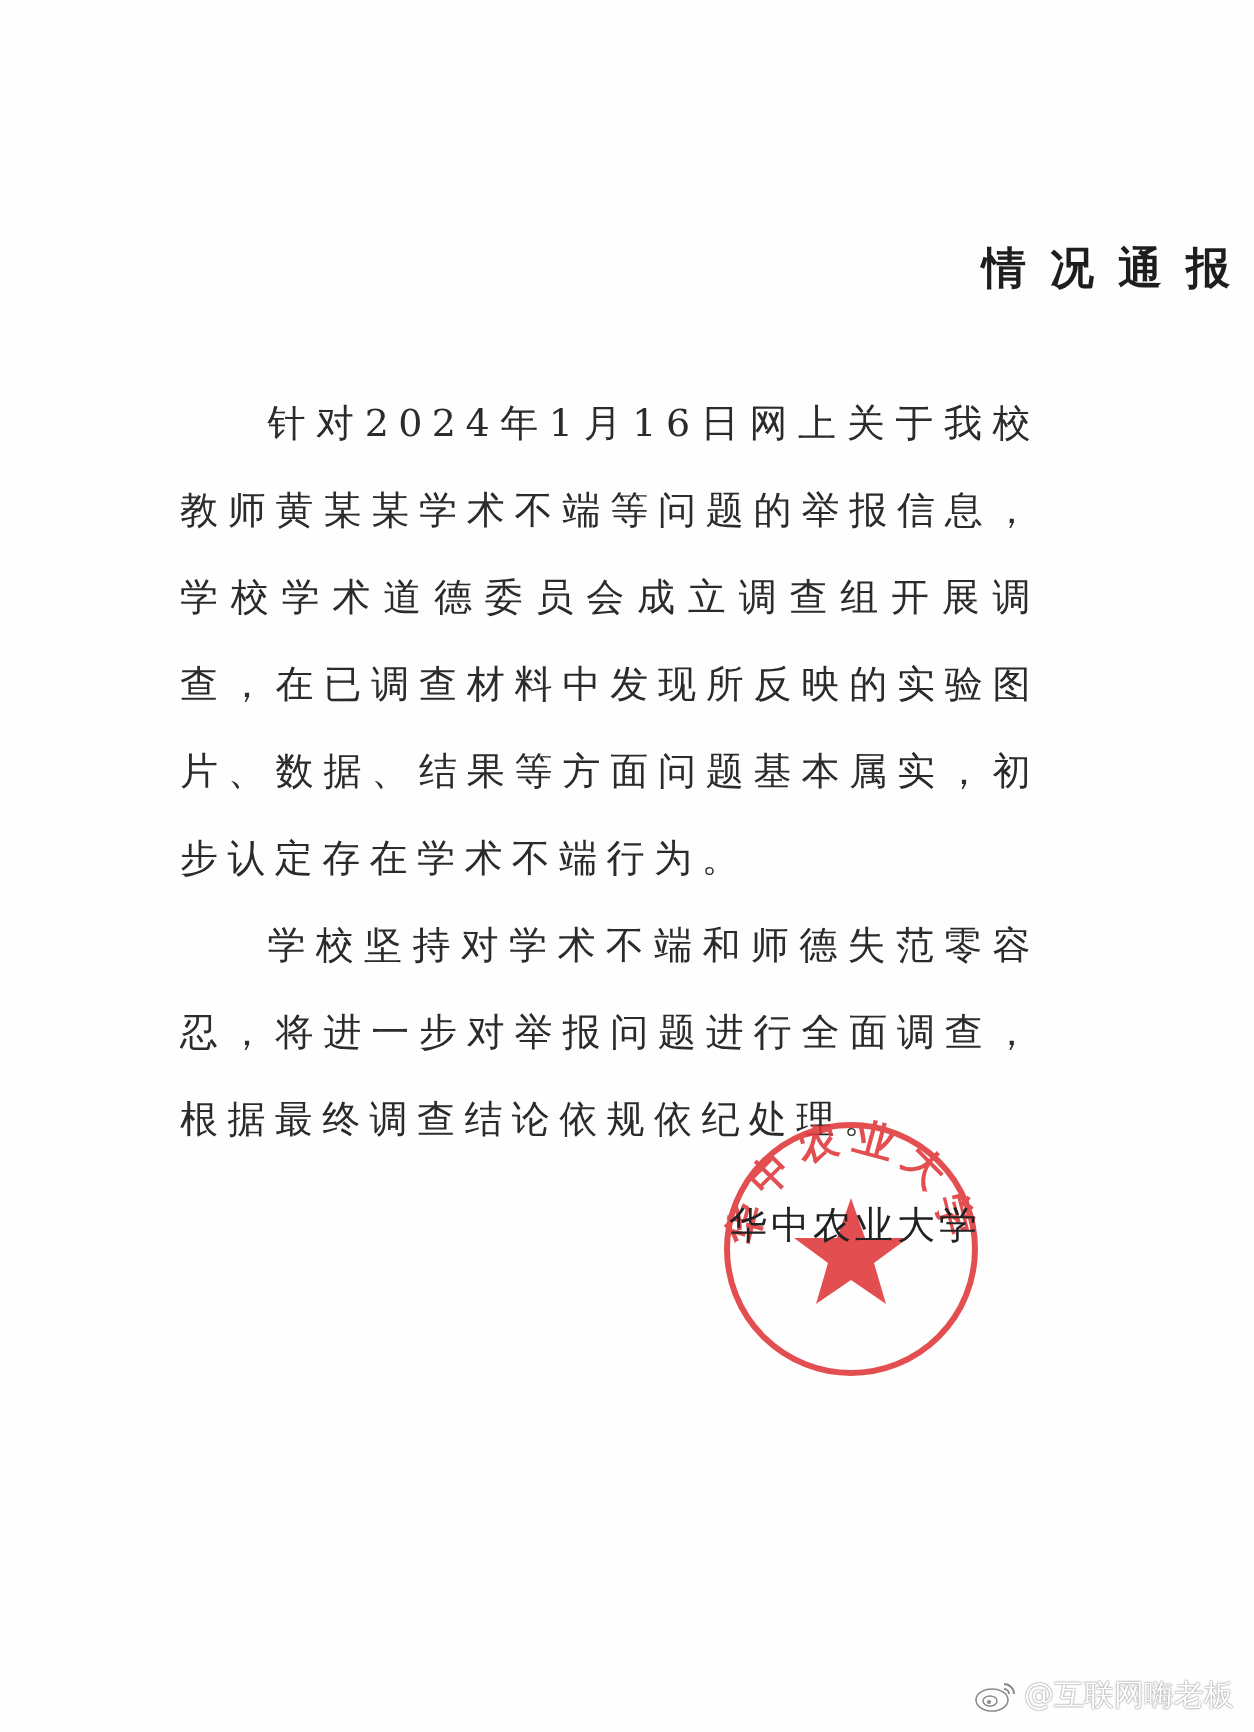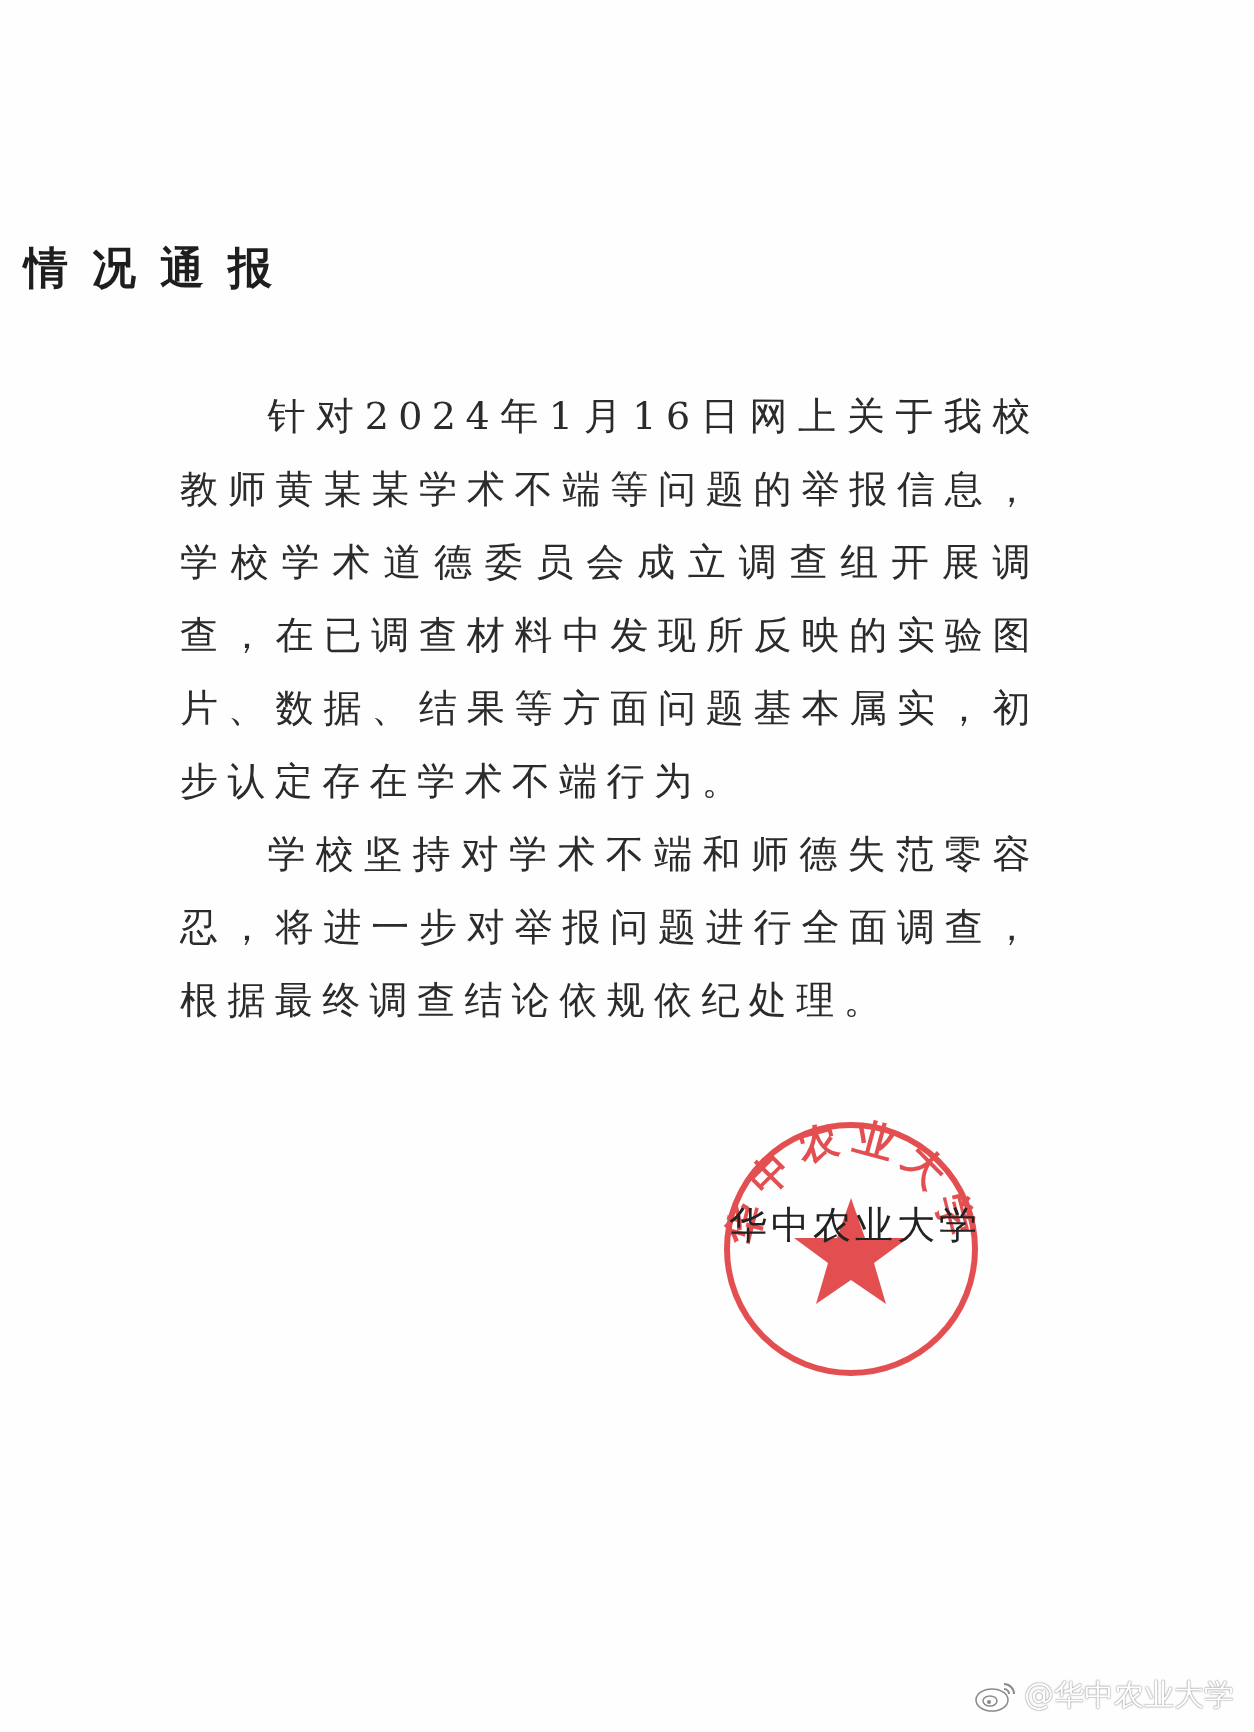--- a/index.html
+++ b/index.html
@@ -1,23 +1,23 @@
 <!DOCTYPE html>
 <html><head>
 <meta charset="utf-8">
 <style>
   html, body { margin: 0; padding: 0; background: #ffffff; }
   body { width: 1254px; height: 1732px; position: relative; overflow: hidden;
          font-family: "DejaVu Serif", "Liberation Serif", serif; color: #2a2a2a; }
   .page { position: absolute; inset: 0; background: #fefefe; }
-  .title { position: absolute; left: 0; width: 1254px; top: 238px; text-align: left;
+  .title { position: absolute; left: 0; width: 1254px; top: 238px; text-align: right;
            font-size: 44px; font-weight: bold; letter-spacing: 24px; color: #1e1e1e;
            padding-left: 24px; box-sizing: border-box; line-height: 60px; }
   .body { position: absolute; left: 180px; width: 860px; top: 380px; }
-  .para { margin: 0; font-size: 38px; line-height: 73px; letter-spacing: 9.4px;
+  .para { margin: 0; font-size: 38px; line-height: 87px; letter-spacing: 9.4px;
           text-indent: 2.3em; text-align: justify; color: #2b2b2b; }
   .sign { position: absolute; left: 700px; width: 310px; text-align: center;
           font-size: 38px; letter-spacing: 4px; color: #222; z-index: 2; }
   .sign.org { top: 1200px; }
   .sign.date { top: 1272px; letter-spacing: 3px; }
   .stamp { position: absolute; left: 722px; top: 1120px; width: 258px; height: 258px;
            z-index: 1; opacity: 0.88; }
   .watermark { position: absolute; right: 20px; bottom: 16px; display: flex; align-items: center;
                gap: 6px; font-family: "DejaVu Sans", "Liberation Sans", sans-serif;
                font-size: 30px; color: #ffffff;
@@ -50,16 +50,16 @@
   <div class="sign org">华中农业大学</div>
 
   <div class="watermark">
     <svg class="wm-icon" viewBox="0 0 44 36">
       <ellipse cx="18" cy="22" rx="16" ry="11" fill="#ffffff" stroke="#8a8a8a" stroke-width="1.5"></ellipse>
       <ellipse cx="16" cy="23" rx="7" ry="5" fill="none" stroke="#8a8a8a" stroke-width="1.5"></ellipse>
       <circle cx="15" cy="24" r="2" fill="#8a8a8a"></circle>
       <path d="M30 6 A10 10 0 0 1 40 16" fill="none" stroke="#8a8a8a" stroke-width="2"></path>
       <path d="M30 11 A5 5 0 0 1 35 16" fill="none" stroke="#8a8a8a" stroke-width="2"></path>
     </svg>
-    <span>@华中农业大学</span>
+    <span>@互联网嗨老板</span>
   </div>
 
 </div>
 
 </body></html>

